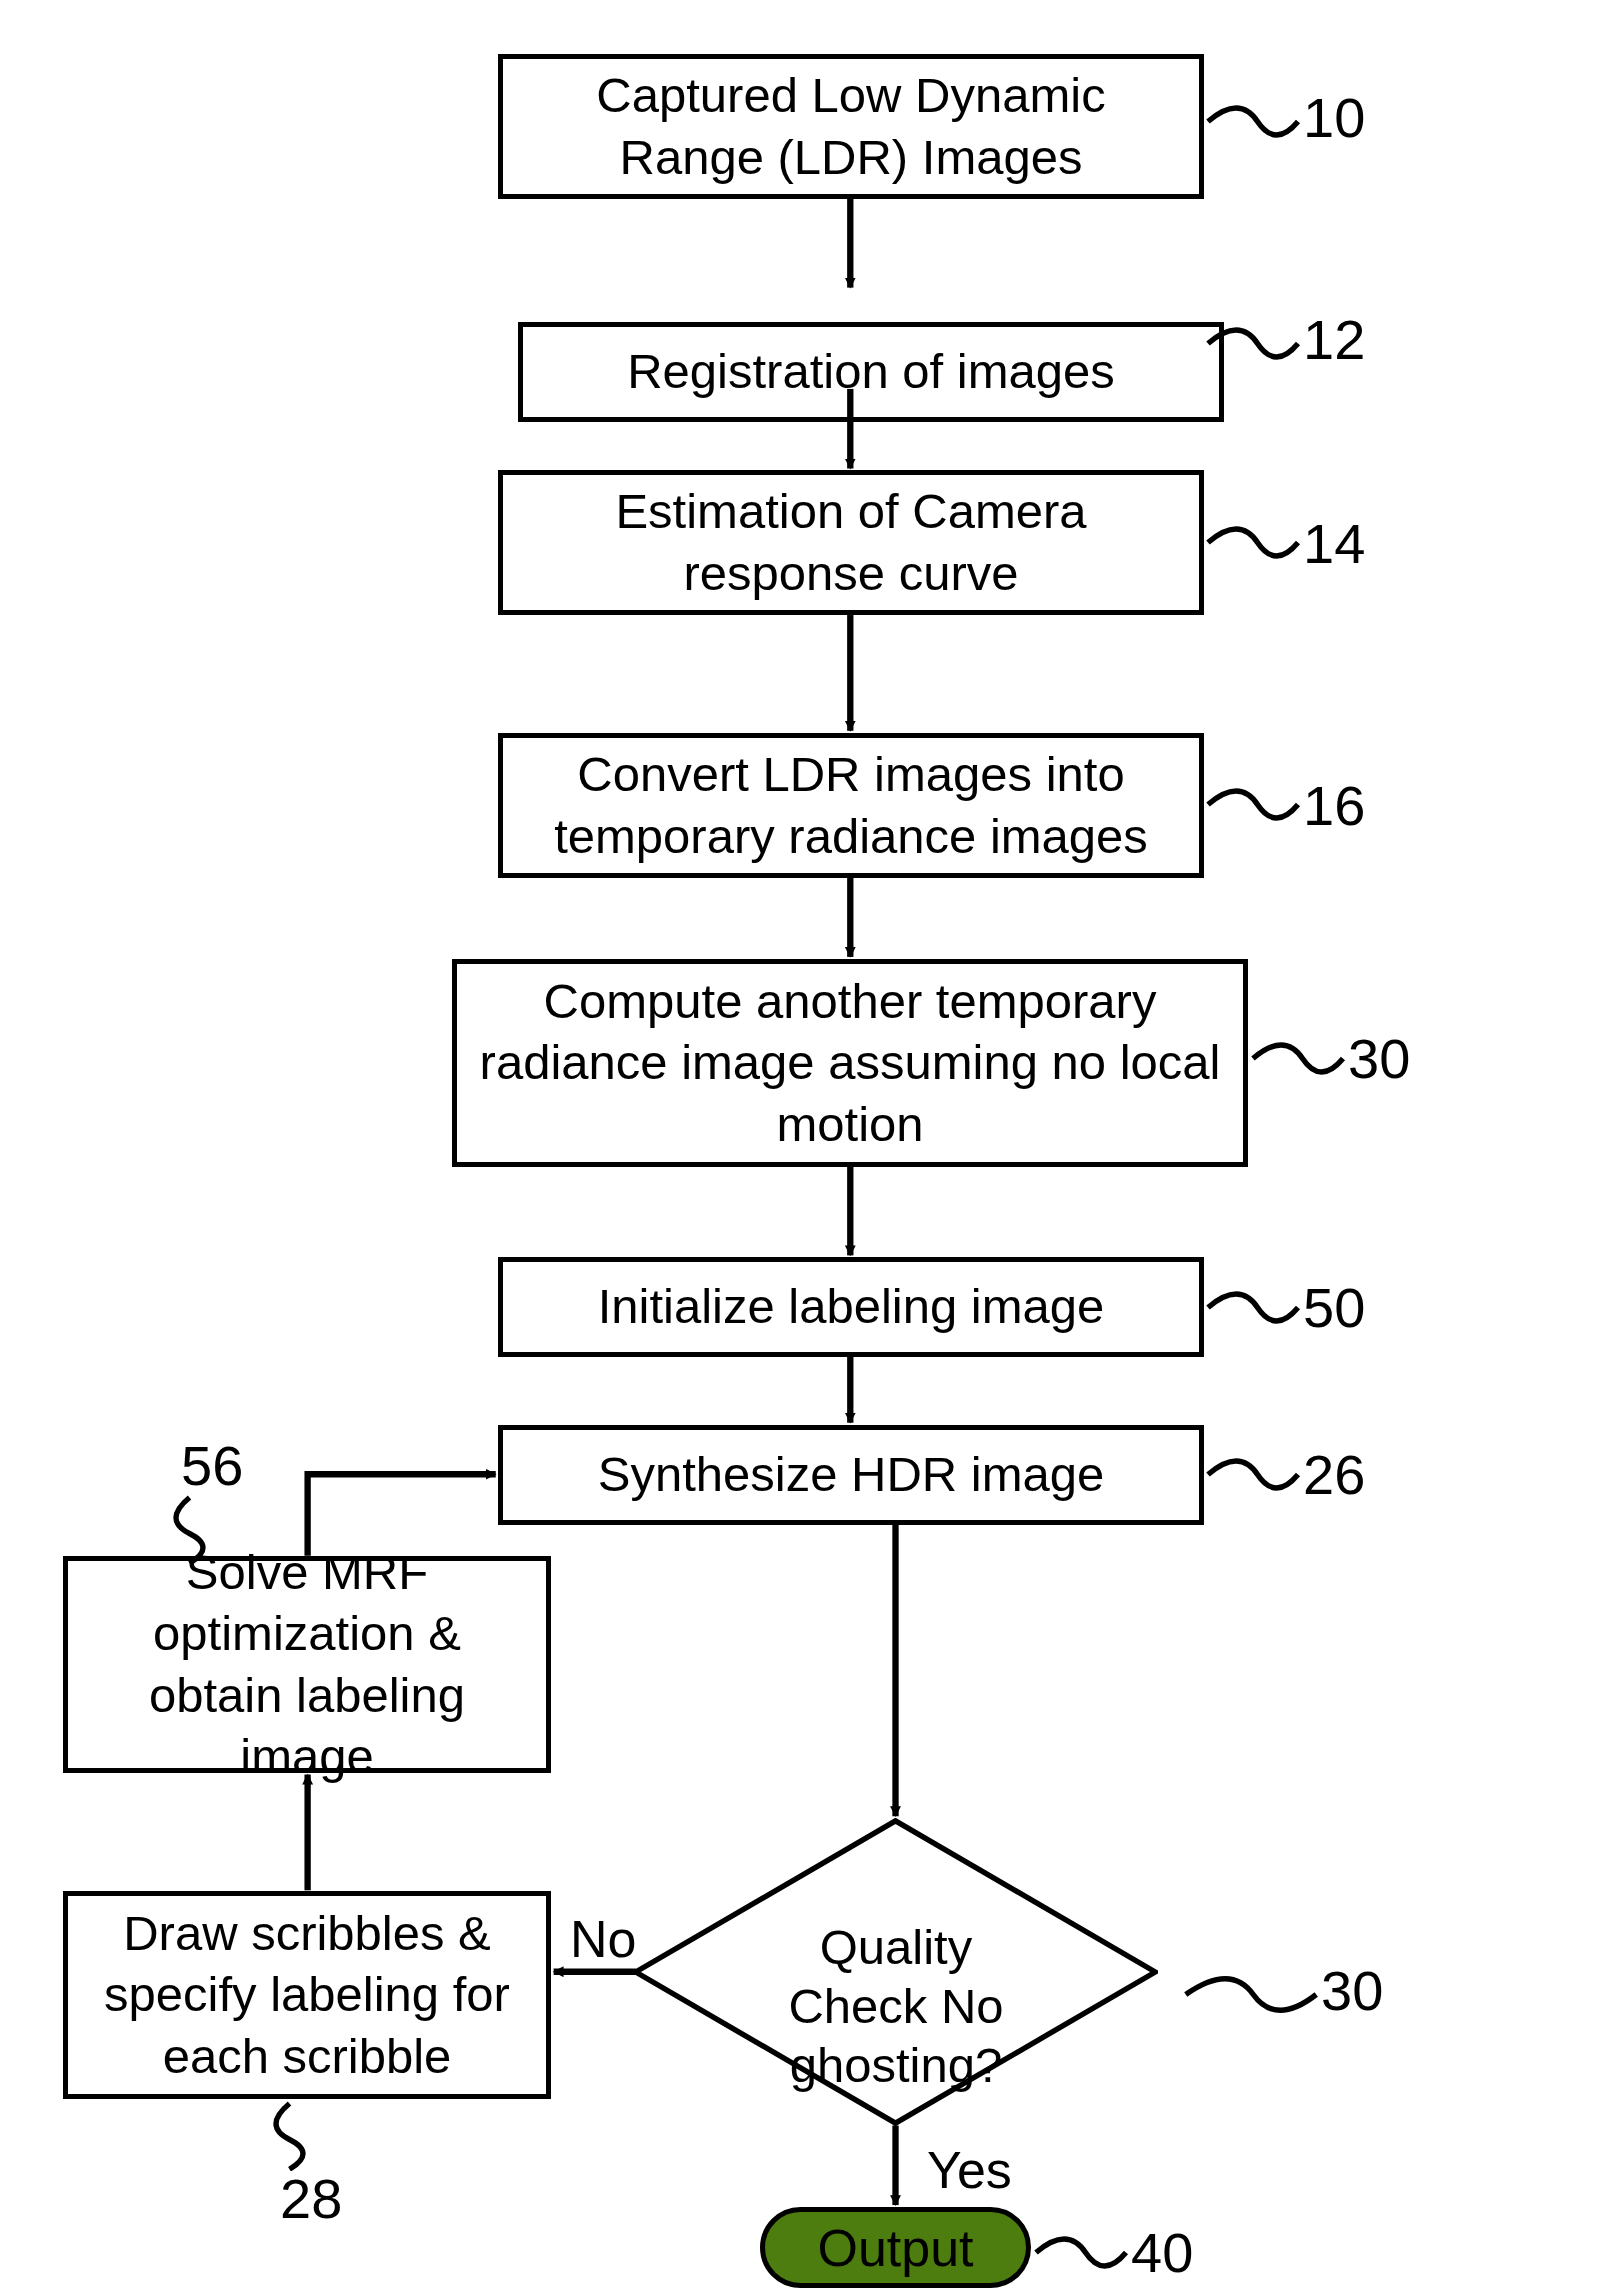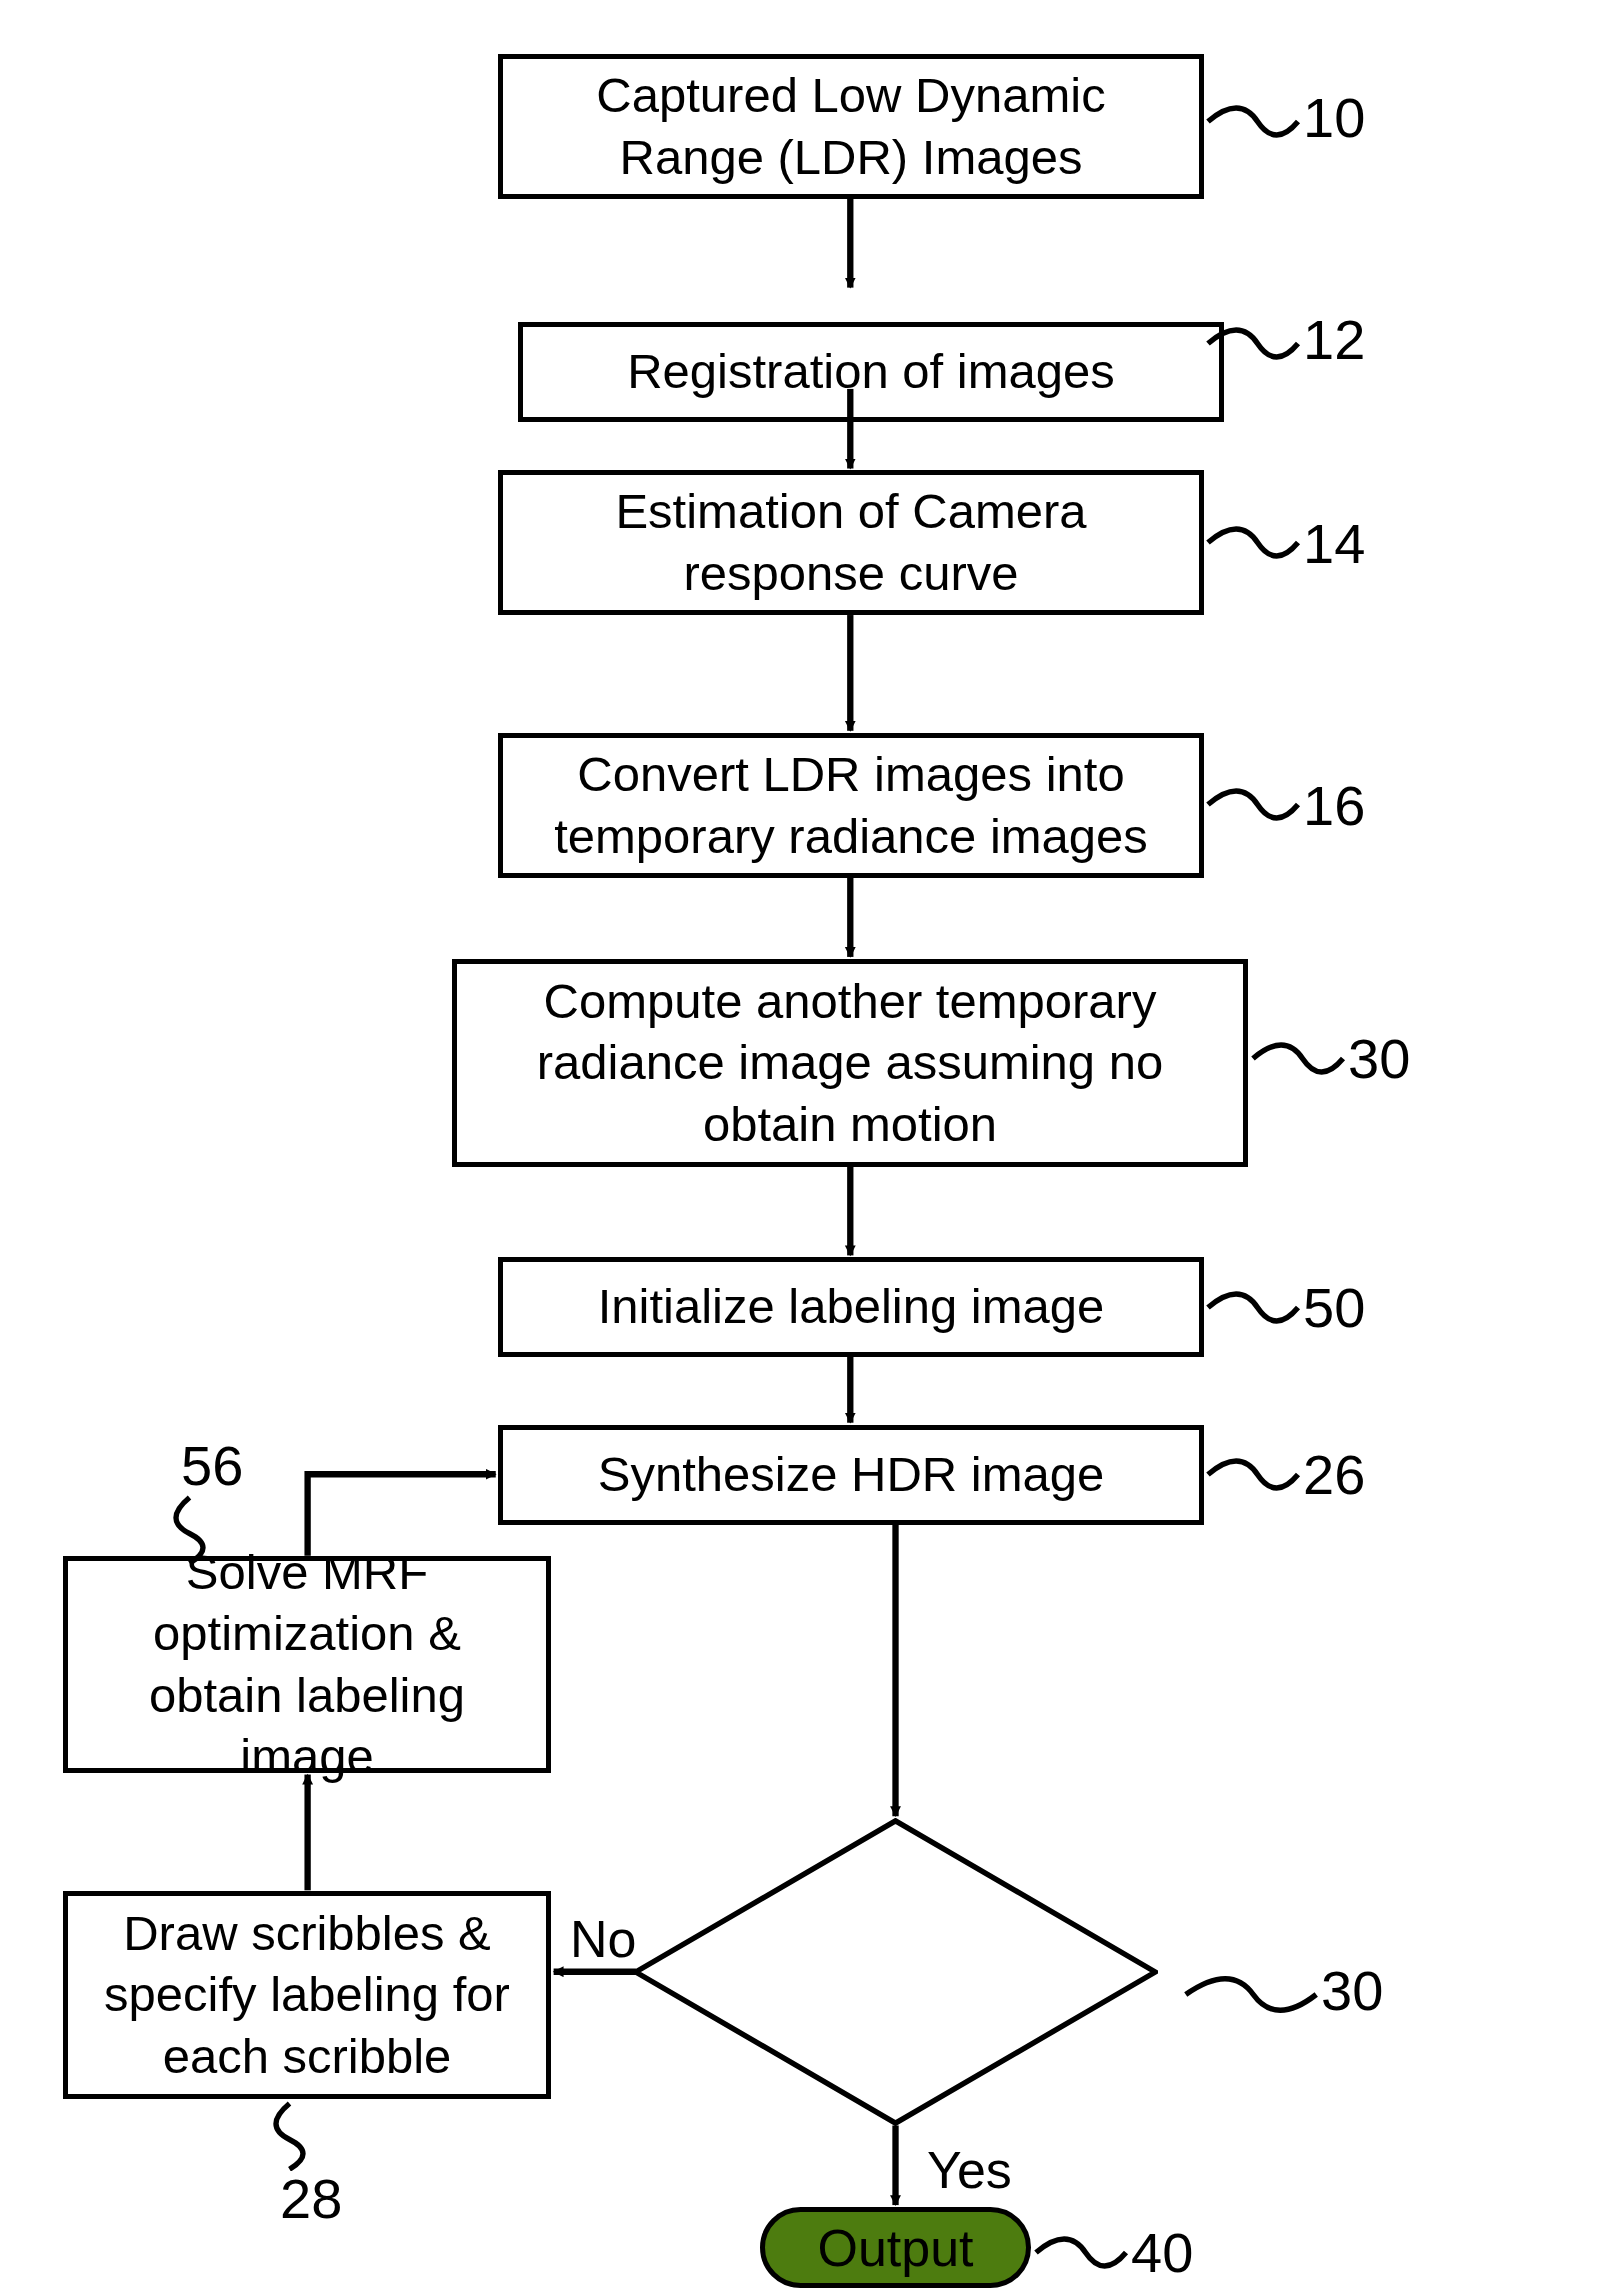--- a/index.html
+++ b/index.html
@@ -79,21 +79,21 @@
 
   <div class="box" style="left:498px; top:470px; width:706px; height:145px;">
     <span>Estimation of Camera response curve</span>
   </div>
 
   <div class="box" style="left:498px; top:733px; width:706px; height:145px;">
     <span>Convert LDR images into temporary radiance images</span>
   </div>
 
   <div class="box" style="left:452px; top:959px; width:796px; height:208px;">
-    <span>Compute another temporary radiance image assuming no obtain motion</span>
+    <span>Compute another temporary radiance image assuming no local motion</span>
   </div>
 
   <div class="box" style="left:498px; top:1425px; width:706px; height:100px;">
     <span>Synthesize HDR image</span>
   </div>
 
   <div class="box" style="left:498px; top:1257px; width:706px; height:100px;">
     <span>Initialize labeling image</span>
   </div>
 
@@ -102,20 +102,24 @@
   </div>
 
   <div class="box" style="left:63px; top:1891px; width:488px; height:208px;">
     <span>Draw scribbles &amp; specify labeling for each scribble</span>
   </div>
 
   <div class="diamond" style="left:633px; top:1818px; width:525px; height:308px;">
     <svg width="525" height="308" viewBox="0 0 580 340">
       <polygon points="290,3 577,170 290,337 3,170" fill="#ffffff" stroke="#000" stroke-width="6"></polygon>
     </svg>
+  </div>
+  <div class="diamond-text" style="left:688px; top:1918px;">
+    <span>Quality</span><br>
+    <span>Check No ghosting?</span>
   </div>
 
   <div class="output-capsule" style="left:760px; top:2207px; width:271px; height:81px;">
     <span>Output</span>
   </div>
 
   <div class="floating" style="left:570px; top:1913px;">
     <span>No</span>
   </div>
   <div class="floating" style="left:927px; top:2144px;">

